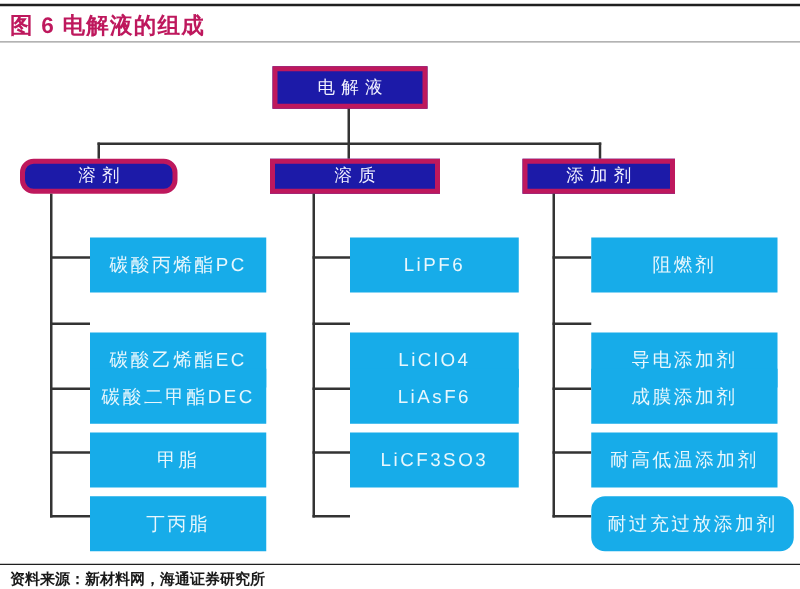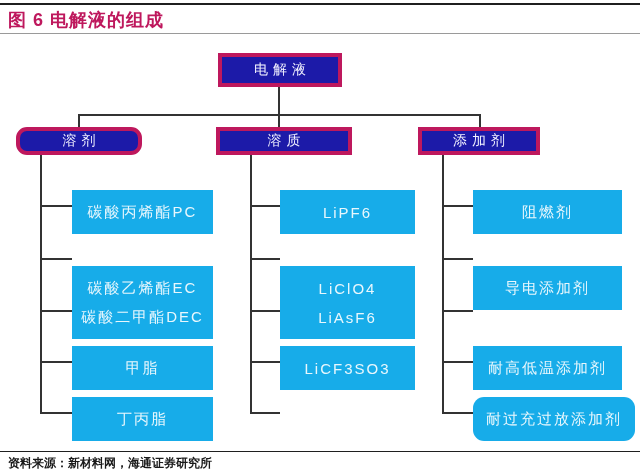--- a/index.html
+++ b/index.html
@@ -122,19 +122,20 @@
   <div class="leaf c1 r4">甲脂</div>
   <div class="leaf c1 r5">丁丙脂</div>
 
   <div class="leaf c2 r1">LiPF6</div>
   <div class="leaf c2 r2">LiClO4</div>
   <div class="leaf c2 r3">LiAsF6</div>
   <div class="leaf c2 r4">LiCF3SO3</div>
 
   <div class="leaf c3 r1">阻燃剂</div>
   <div class="leaf c3 r2">导电添加剂</div>
+  <div class="leaf c3 r3">成膜添加剂</div>
   <div class="leaf c3 r4">耐高低温添加剂</div>
   <div class="leaf c3 r5 wide">耐过充过放添加剂</div>
 
   <div class="rule" style="left:0; top:451px; width:640px; height:1px;"></div>
   <div class="source">资料来源：新材料网，海通证券研究所</div>
 
 </div>
 
 </body></html>

